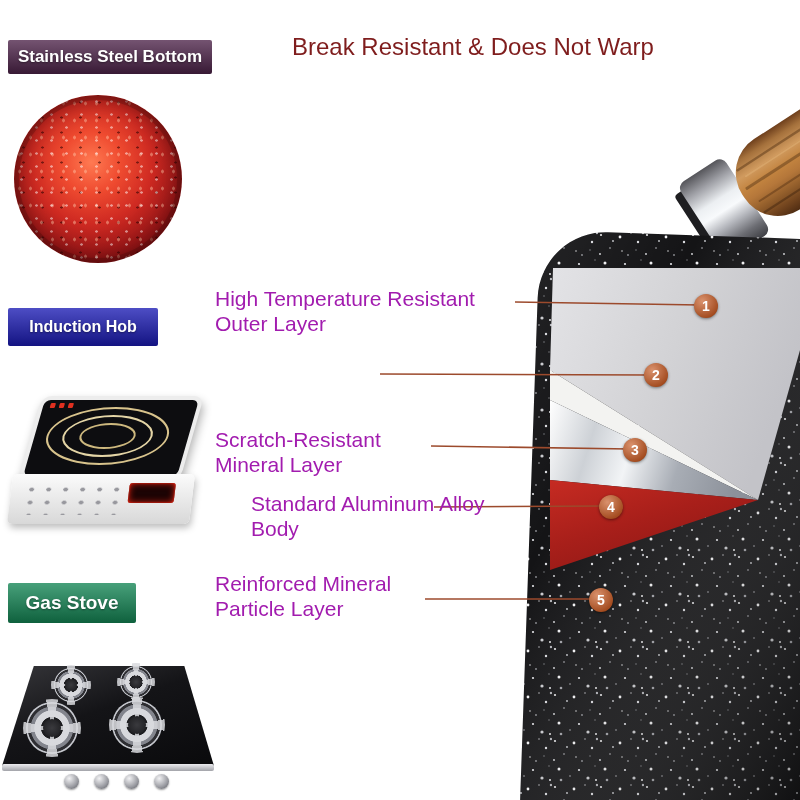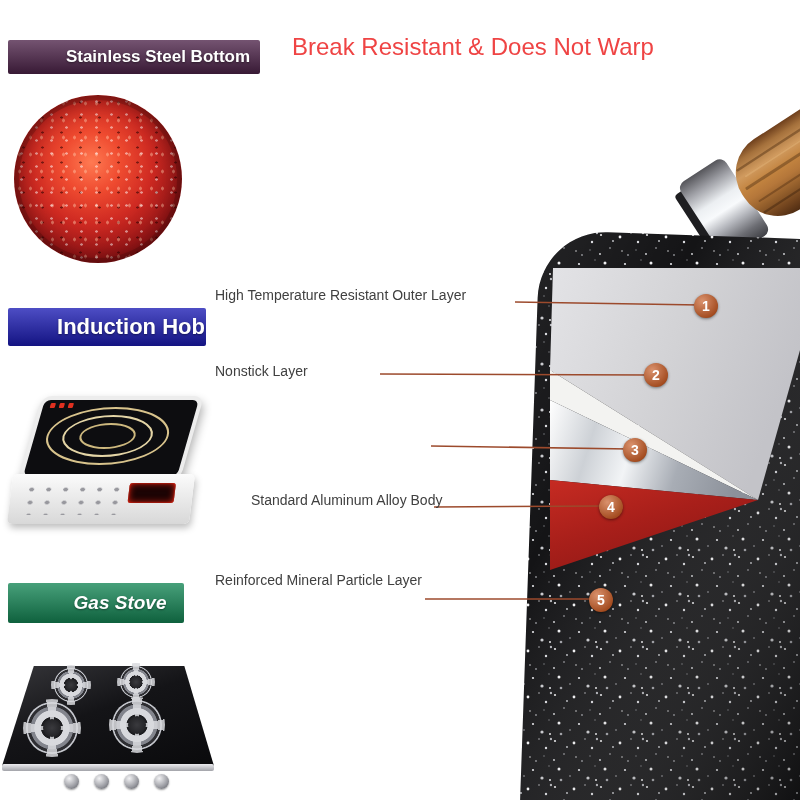--- a/index.html
+++ b/index.html
@@ -2,29 +2,29 @@
 <html style="--accent-circle: #c6571f; --callout-line: #9c4a2c; --badge-purple: #4d2349; --badge-blue: #1b1bb4; --badge-green: #148655; --layer-gray: #d2d2d5; --layer-white: #f3f3f1; --layer-silver: #c2c6cc; --layer-red: #ae1f1b; --pan-body: #141416;"><head>
 <meta charset="utf-8">
 <style>
   html,body{margin:0;padding:0;background:#fff;}
   .canvas{position:relative;width:800px;height:800px;background:#fff;overflow:hidden;
           font-family:"Liberation Sans","DejaVu Sans",sans-serif;}
 
   
   .title-block{position:absolute;left:256px;top:26px;}
   .title{font-size:43px;font-weight:700;color:#0a0a0a;line-height:1.1;letter-spacing:-1px;}
-  .subtitle{font-size:24px;color:#ef4444;margin-top:7px;margin-left:36px;}
+  .subtitle{font-size:24px;color:#7f1d1d;margin-top:7px;margin-left:36px;}
 
   
   .badge{position:absolute;display:flex;align-items:center;justify-content:center;color:#fff;
          font-weight:700;border-radius:2px;text-shadow:0 1px 2px rgba(0,0,0,.4);
-         background-image:linear-gradient(180deg,rgba(255,255,255,.22),rgba(0,0,0,.28));padding-left:48px;}
+         background-image:linear-gradient(180deg,rgba(255,255,255,.22),rgba(0,0,0,.28));}
   .badge-1{left:8px;top:40px;width:204px;height:34px;font-size:17px;background-color:var(--badge-purple,#4d2349);}
-  .badge-2{left:8px;top:308px;width:150px;height:38px;font-size:22px;background-color:var(--badge-blue,#1b1bb4);}
-  .badge-3{left:8px;top:583px;width:128px;height:40px;font-size:19px;background-color:var(--badge-green,#148655);font-style:italic;}
+  .badge-2{left:8px;top:308px;width:150px;height:38px;font-size:16px;background-color:var(--badge-blue,#1b1bb4);}
+  .badge-3{left:8px;top:583px;width:128px;height:40px;font-size:19px;background-color:var(--badge-green,#148655);}
 
   
   .disc{position:absolute;left:14px;top:95px;width:168px;height:168px;border-radius:50%;
     background-image:
       radial-gradient(rgba(255,255,255,.5) 1px, transparent 1.7px),
       radial-gradient(rgba(255,200,170,.45) 1px, transparent 1.5px),
       radial-gradient(rgba(40,0,0,.55) 1px, transparent 1.7px),
       radial-gradient(circle at 46% 40%, #ff7a52 0%, #ef4b30 22%, #cf2a22 45%, #9c1718 68%, #6e0f12 88%, #570b0e 100%);
     background-size:15px 13px,11px 17px,19px 15px,100% 100%;
     box-shadow: inset 0 0 26px rgba(40,0,0,.55), inset 0 0 0 5px rgba(60,8,8,.25);}
@@ -67,21 +67,21 @@
   .burner-1{left:54px;top:16px;width:34px;height:34px;}
   .burner-2{left:120px;top:14px;width:32px;height:32px;}
   .burner-3{left:26px;top:50px;width:52px;height:52px;}
   .burner-4{left:112px;top:48px;width:50px;height:50px;}
   .knob{position:absolute;width:15px;height:15px;border-radius:50%;top:122px;
         background:radial-gradient(circle at 35% 30%,#f2f2f4,#9a9ba1 60%,#55565c);
         box-shadow:0 1px 2px rgba(0,0,0,.4);}
   .knob-1{left:64px;}.knob-2{left:94px;}.knob-3{left:124px;}.knob-4{left:154px;}
 
   
-  .callout{position:absolute;font-size:14px;color:#404040;line-height:1.18;}
+  .callout{position:absolute;font-size:21px;color:#a21caf;line-height:1.18;}
   .callout-1{left:215px;top:287px;width:310px;}
   .callout-2{left:215px;top:363px;width:260px;}
   .callout-3{left:215px;top:428px;width:235px;}
   .callout-4{left:215px;top:492px;width:235px;margin-left:36px;}
   .callout-5{left:215px;top:572px;width:235px;}
 
   .marker{position:absolute;width:24px;height:24px;border-radius:50%;display:flex;align-items:center;
           justify-content:center;color:#fff;font-weight:700;font-size:14px;
           background-color:var(--accent-circle,#c6571f);
           background-image:radial-gradient(circle at 35% 30%,rgba(255,255,255,.35),rgba(0,0,0,.2) 80%);
@@ -229,21 +229,21 @@
 
   <svg class="lines" viewBox="0 0 800 800">
     <line x1="515" y1="302" x2="700" y2="305"></line>
     <line x1="380" y1="374" x2="650" y2="375"></line>
     <line x1="431" y1="446" x2="629" y2="449"></line>
     <line x1="434" y1="507" x2="605" y2="506"></line>
     <line x1="425" y1="599" x2="595" y2="599"></line>
   </svg>
 
   <div class="callout callout-1">High Temperature Resistant Outer Layer</div>
-  <div class="callout callout-2">Nonstick Layer</div>
+  <div class="callout callout-3">Scratch-Resistant Mineral Layer</div>
   <div class="callout callout-4">Standard Aluminum Alloy Body</div>
   <div class="callout callout-5">Reinforced Mineral Particle Layer</div>
 
   <div class="marker marker-1">1</div>
   <div class="marker marker-2">2</div>
   <div class="marker marker-3">3</div>
   <div class="marker marker-4">4</div>
   <div class="marker marker-5">5</div>
 
 </div>

